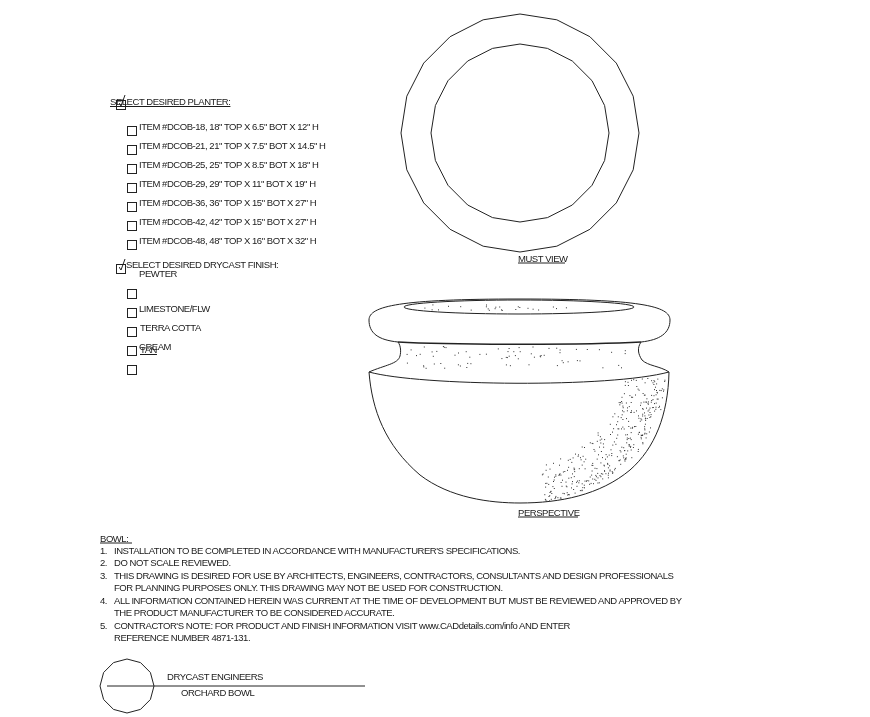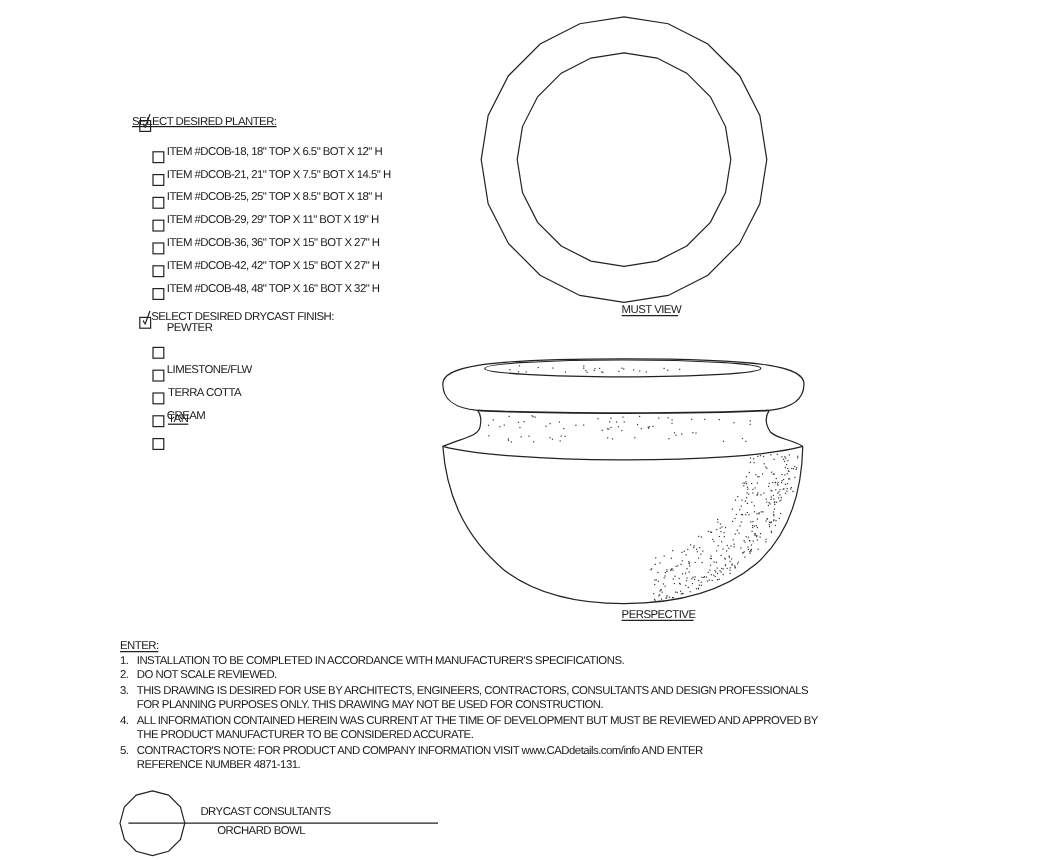--- a/index.html
+++ b/index.html
@@ -578,21 +578,21 @@
   <div class="abs txt" style="left:139px; top:341px;">CREAM</div>
 
   <div class="cb" style="left:127px; top:365px;"></div>
   <div class="abs txt" style="left:140px; top:344px;text-decoration:underline;">TAN</div>
 </div>
 
 <div class="abs txt" style="left:518px; top:253px;">MUST VIEW</div>
 <div class="abs txt" style="left:518px; top:507px;">PERSPECTIVE</div>
 
 <div>
-  <div class="abs txt" style="left:100px; top:533px;">ENTER:</div>
+  <div class="abs txt" style="left:100px; top:533px;">BOWL:</div>
 
   <div class="note-row" style="left:100px; top:545px;">
     <span class="note-num">1.</span>
     <span class="note-text">INSTALLATION TO BE COMPLETED IN ACCORDANCE WITH MANUFACTURER'S SPECIFICATIONS.</span>
   </div>
   <div class="note-row" style="left:100px; top:557px;">
     <span class="note-num">2.</span>
     <span class="note-text">DO NOT SCALE REVIEWED.</span>
   </div>
   <div class="note-row" style="left:100px; top:570px;">
@@ -604,23 +604,23 @@
   </div>
   <div class="note-row" style="left:100px; top:595px;">
     <span class="note-num">4.</span>
     <span class="note-text">ALL INFORMATION CONTAINED HEREIN WAS CURRENT AT THE TIME OF DEVELOPMENT BUT MUST BE REVIEWED AND APPROVED BY</span>
   </div>
   <div class="note-row" style="left:100px; top:607px;">
     <span class="note-text">THE PRODUCT MANUFACTURER TO BE CONSIDERED ACCURATE.</span>
   </div>
   <div class="note-row" style="left:100px; top:620px;">
     <span class="note-num">5.</span>
-    <span class="note-text">CONTRACTOR'S NOTE: FOR PRODUCT AND COMPANY INFORMATION VISIT www.CADdetails.com/info AND ENTER</span>
+    <span class="note-text">CONTRACTOR'S NOTE: FOR PRODUCT AND FINISH INFORMATION VISIT www.CADdetails.com/info AND ENTER</span>
   </div>
   <div class="note-row" style="left:100px; top:632px;">
     <span class="note-text">REFERENCE NUMBER 4871-131.</span>
   </div>
 </div>
 
 <div>
-  <div class="abs txt" style="left:167px; top:671px;">DRYCAST CONSULTANTS</div>
+  <div class="abs txt" style="left:167px; top:671px;">DRYCAST ENGINEERS</div>
   <div class="abs txt" style="left:169px; top:687px;margin-left:12px;">ORCHARD BOWL</div>
 </div>
 
 </body></html>

